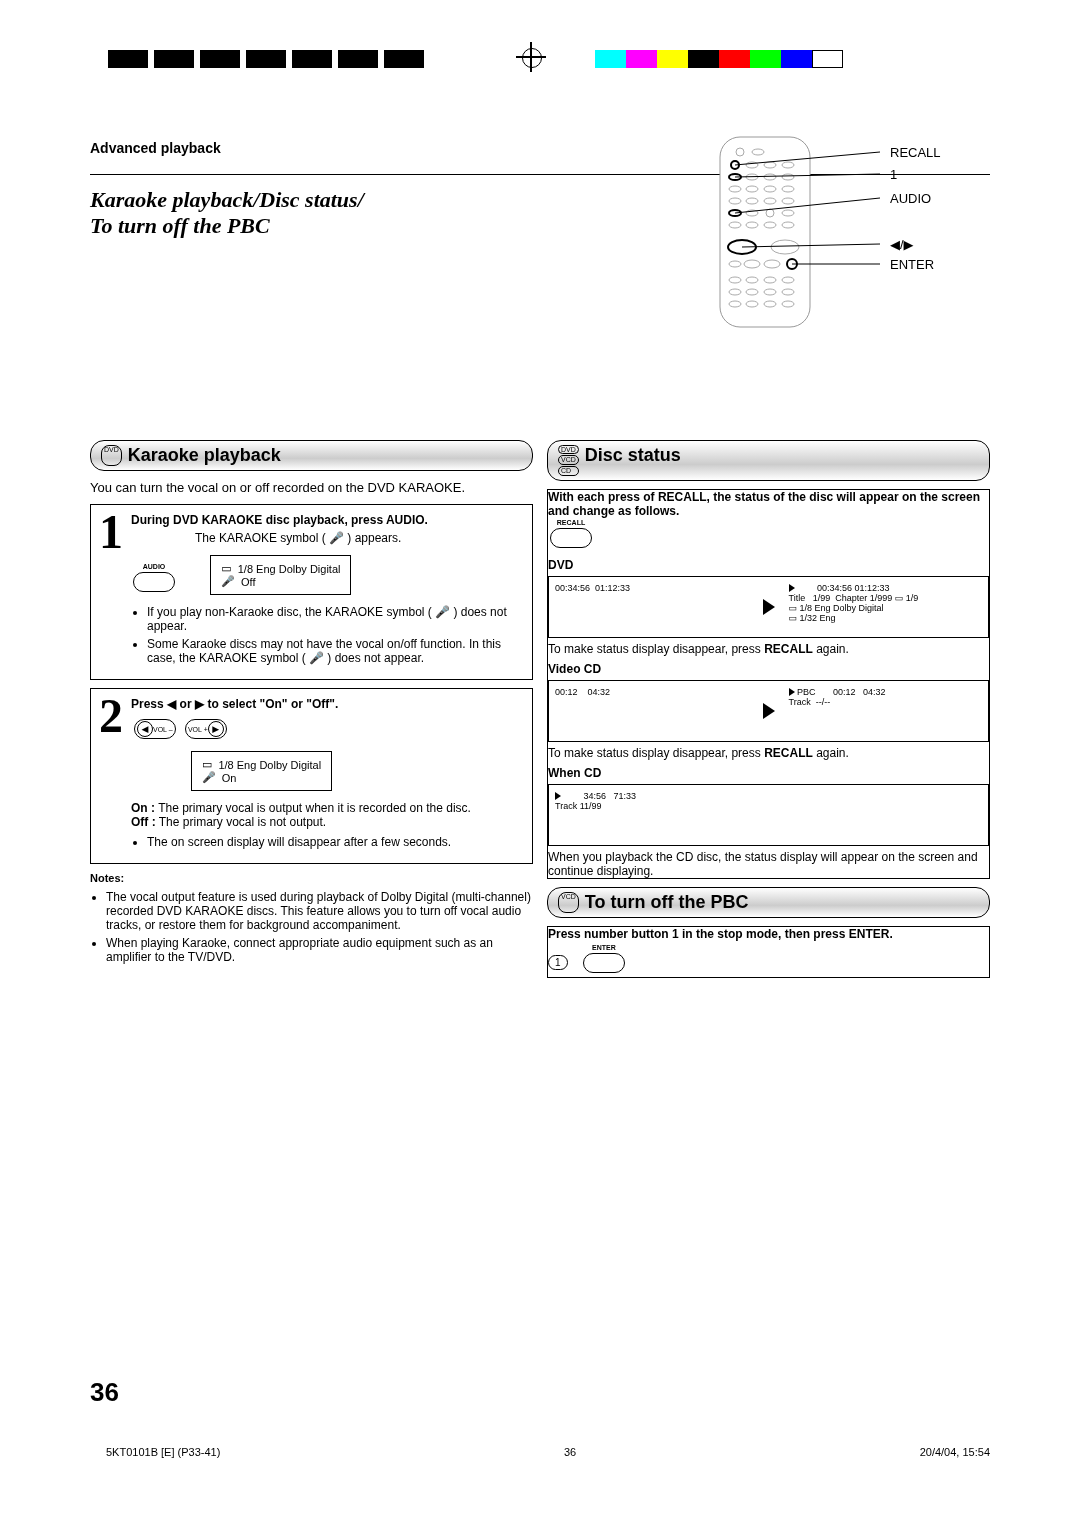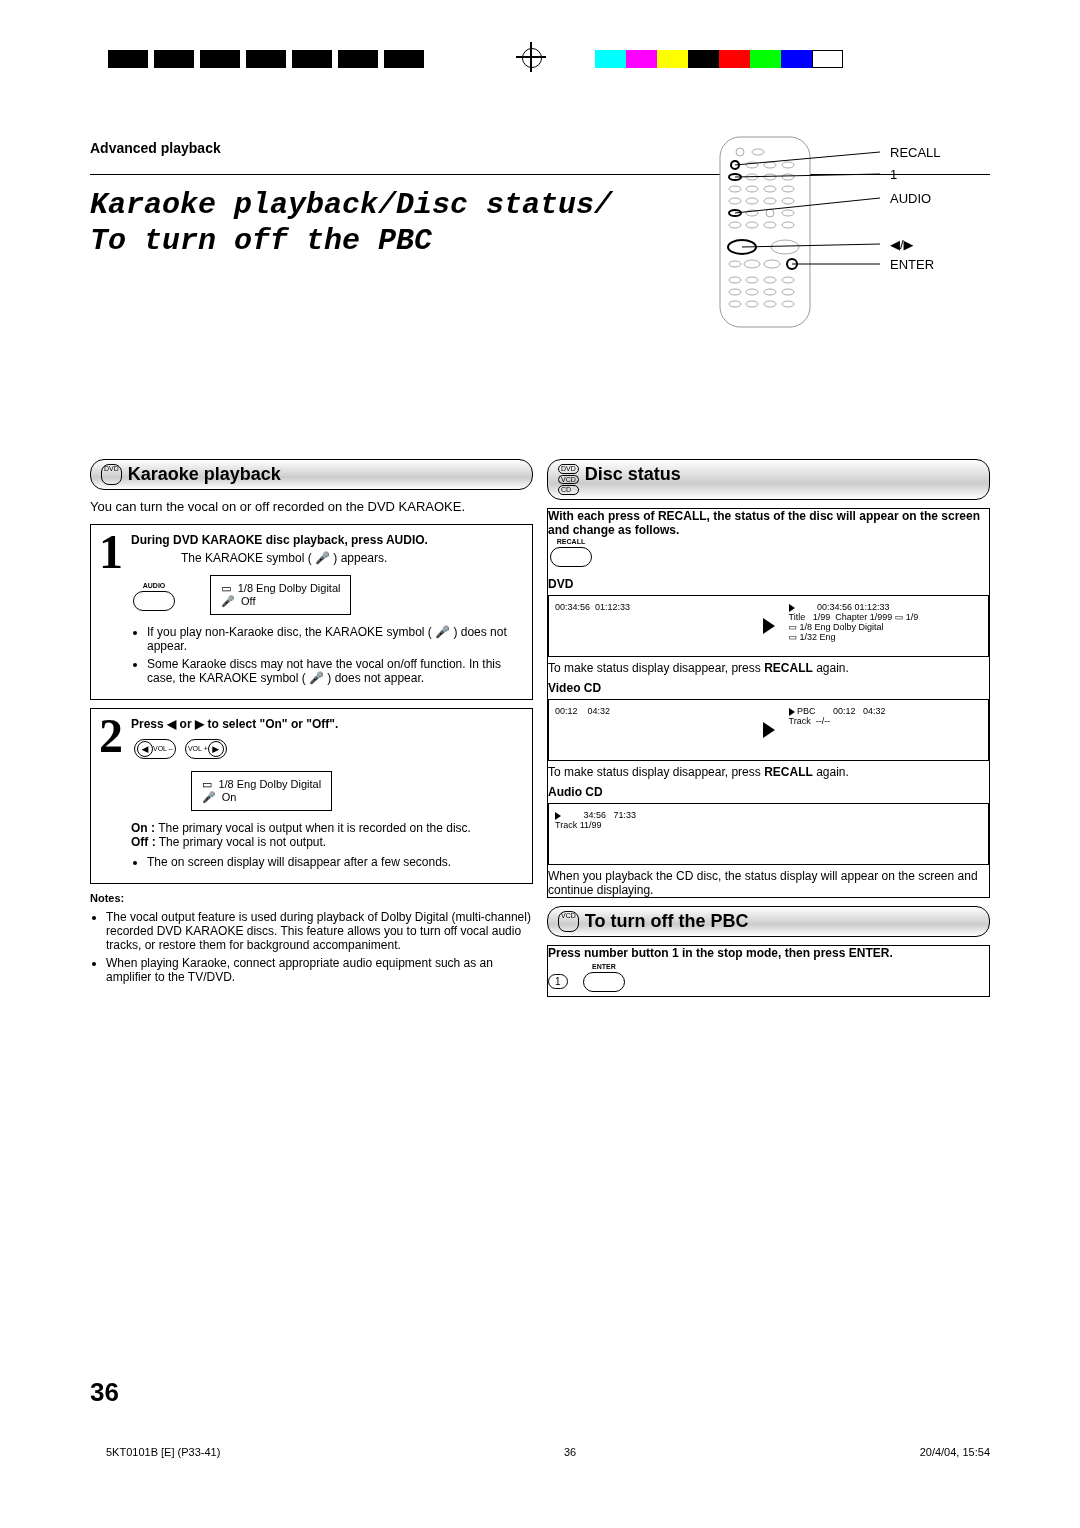--- a/index.html
+++ b/index.html
@@ -8,21 +8,21 @@
 .colorbar div{width:31px;height:18px}
 .blackbar{position:absolute;top:50px;left:108px;display:flex;gap:6px}
 .blackbar div{width:40px;height:18px;background:#000}
 .reg{position:absolute;top:42px;left:516px;width:30px;height:30px}
 .reg:before,.reg:after{content:"";position:absolute;background:#000}
 .reg:before{left:14px;top:0;width:2px;height:30px}
 .reg:after{top:14px;left:0;height:2px;width:30px}
 .reg .c{position:absolute;top:6px;left:6px;width:18px;height:18px;border:1px solid #000;border-radius:50%}
 .content{position:relative;margin:90px 30px 0}
 .sectionhdr{font-weight:bold;font-size:14px;border-bottom:1px solid #000;padding-bottom:18px;margin-bottom:12px}
-.title{font-family:Liberation Mono, monospace;font-style:italic;font-weight:bold;font-size:30px;line-height:1.2;margin-bottom:20px}
+.title{font-family:Liberation Serif, serif;font-style:italic;font-weight:bold;font-size:22px;line-height:1.2;margin-bottom:20px}
 .remote{position:absolute;top:-8px;right:20px;width:260px;height:200px}
 .remote svg{position:absolute;left:0;top:0}
 .rlabels{position:absolute;left:180px;top:0;font-size:13px;line-height:1}
 .rlabels div{position:absolute;white-space:nowrap}
 .twocol{display:flex;gap:14px;margin-top:200px}
 .col{flex:1}
 .bighdr{background:linear-gradient(#fff,#ccc 60%,#fff);border:1px solid #000;border-radius:14px;padding:4px 10px;font-weight:bold;font-size:18px;margin-bottom:8px;display:flex;gap:6px}
 .bighdr .tag{font-size:7px;border:1px solid #000;border-radius:8px;padding:0 2px;font-weight:normal;display:inline-block;line-height:1.1}
 .bighdr .stack{display:flex;flex-direction:column;gap:1px}
 .body{font-size:13px;line-height:1.35}
@@ -150,21 +150,21 @@
         <div class="bighdr">
           <span class="tag">DVD</span>
           <span>Karaoke playback</span>
         </div>
         <div class="body">You can turn the vocal on or off recorded on the DVD KARAOKE.</div>
 
         <div class="step">
           <div class="stepnum">1</div>
           <div class="stepbody">
             <b>During DVD KARAOKE disc playback, press AUDIO.</b>
-            <div style="margin:4px 0 6px 50px">The KARAOKE symbol ( 🎤 ) appears.</div>
+            <div style="margin:4px 0 6px 64px">The KARAOKE symbol ( 🎤 ) appears.</div>
             <span class="btn"><span class="lbl">AUDIO</span></span>
             <div class="osd" style="margin-left:30px">
               <div class="row">▭ <span>1/8 Eng Dolby Digital</span></div>
               <div class="row">🎤 <span>Off</span></div>
             </div>
             <ul class="b">
               <li>If you play non-Karaoke disc, the KARAOKE symbol ( 🎤 ) does not appear.</li>
               <li>Some Karaoke discs may not have the vocal on/off function. In this case, the KARAOKE symbol ( 🎤 ) does not appear.</li>
             </ul>
           </div>
@@ -236,21 +236,21 @@
           <div class="smallbox">
             <div class="half"><span>00:12</span>&nbsp;&nbsp;&nbsp;&nbsp;<span>04:32</span></div>
             <div class="arrow"></div>
             <div class="half">
               <div><span class="playicon"></span> <span>PBC</span>&nbsp;&nbsp;&nbsp;&nbsp;&nbsp;&nbsp;&nbsp;<span>00:12</span>&nbsp;&nbsp;&nbsp;<span>04:32</span></div>
               <div><span>Track</span>&nbsp;&nbsp;<span>--/--</span></div>
             </div>
           </div>
           <div><span>To make status display disappear, press </span><b>RECALL</b><span> again.</span></div>
 
-          <div class="subh">Audio CD</div>
+          <div class="subh">When CD</div>
           <div class="smallbox" style="display:block">
             <div><span class="playicon"></span>&nbsp;&nbsp;&nbsp;&nbsp;&nbsp;&nbsp;&nbsp;&nbsp;&nbsp;<span>34:56</span>&nbsp;&nbsp;&nbsp;<span>71:33</span></div>
             <div>Track 11/99</div>
           </div>
           <div>When you playback the CD disc, the status display will appear on the screen and continue displaying.</div>
         </div>
 
         <div class="bighdr">
           <span class="tag">VCD</span>
           <span>To turn off the PBC</span>

